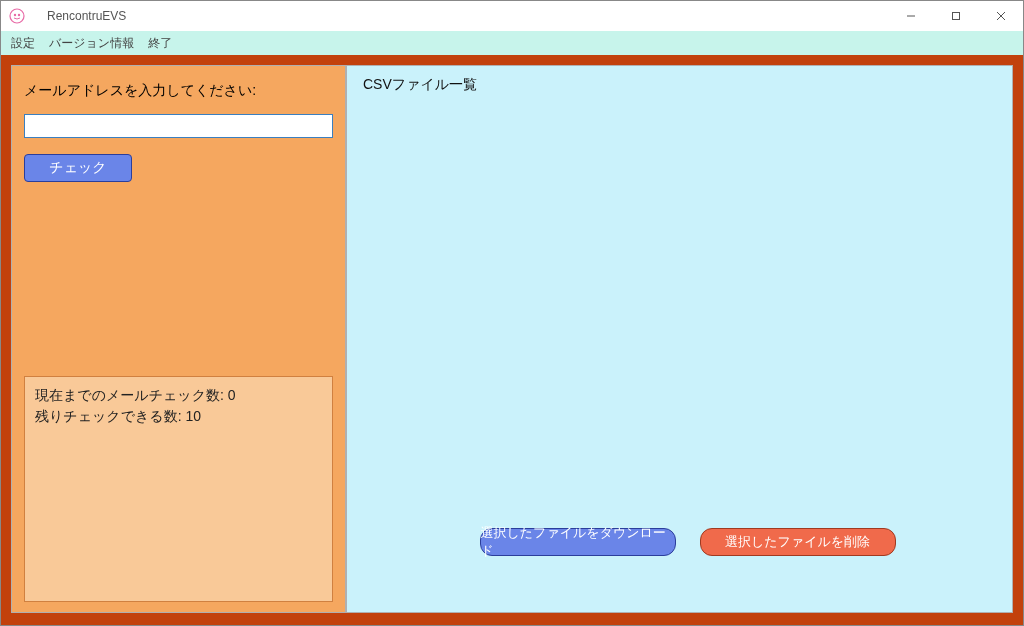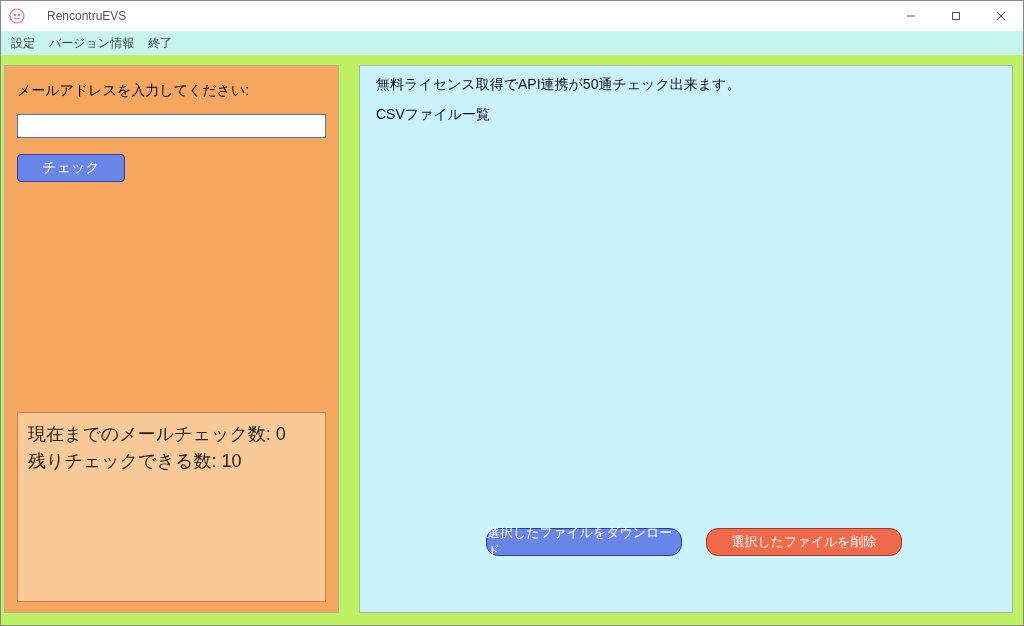--- a/index.html
+++ b/index.html
@@ -62,23 +62,23 @@
       align-items: center;
       gap: 14px;
       padding: 12px 10px;
       color: #444;
       font-size: 12px;
     }
     .menubar-item { cursor: default; }
     .content {
       flex: 1;
       display: flex;
-      padding: 10px 10px 12px 3px;
-      gap: 20px;
-      background: #bef264;
+      padding: 10px 10px 12px 10px;
+      gap: 0;
+      background: #c2410c;
     }
     .left-panel {
       width: 335px;
       background: #f5a75f;
       border: 1px solid #b0b0b0;
       padding: 10px 12px;
       display: flex;
       flex-direction: column;
     }
     .prompt-label {
@@ -120,25 +120,25 @@
       border: 1px solid #2b3e9b;
       color: #fff;
       font-size: 14px;
       display: flex;
       align-items: center;
       justify-content: center;
       cursor: pointer;
     }
     .left-spacer { flex: 1; }
     .stats-box {
-      height: 190px;
+      height: 226px;
       border: 1px solid #d08040;
       background: #f9c998;
       padding: 8px 10px;
-      font-size: 18px;
+      font-size: 14px;
       color: #222;
       line-height: 1.5;
     }
     .right-panel {
       flex: 1;
       background: #caf2fb;
       border: 1px solid #b0b0b0;
       padding: 10px 16px;
       position: relative;
     }
@@ -230,21 +230,20 @@
         <span>チェック</span>
       </div>
       <div class="left-spacer"></div>
       <div class="stats-box">
         <div>現在までのメールチェック数: 0</div>
         <div>残りチェックできる数: 10</div>
       </div>
     </div>
 
     <div class="right-panel">
-      <div class="info-text">無料ライセンス取得でAPI連携が50通チェック出来ます。</div>
       <div class="list-label">CSVファイル一覧</div>
       <div class="right-buttons">
         <div class="pill-btn btn-download">
           <span>選択したファイルをダウンロード</span>
         </div>
         <div class="pill-btn btn-delete">
           <span>選択したファイルを削除</span>
         </div>
       </div>
     </div>

